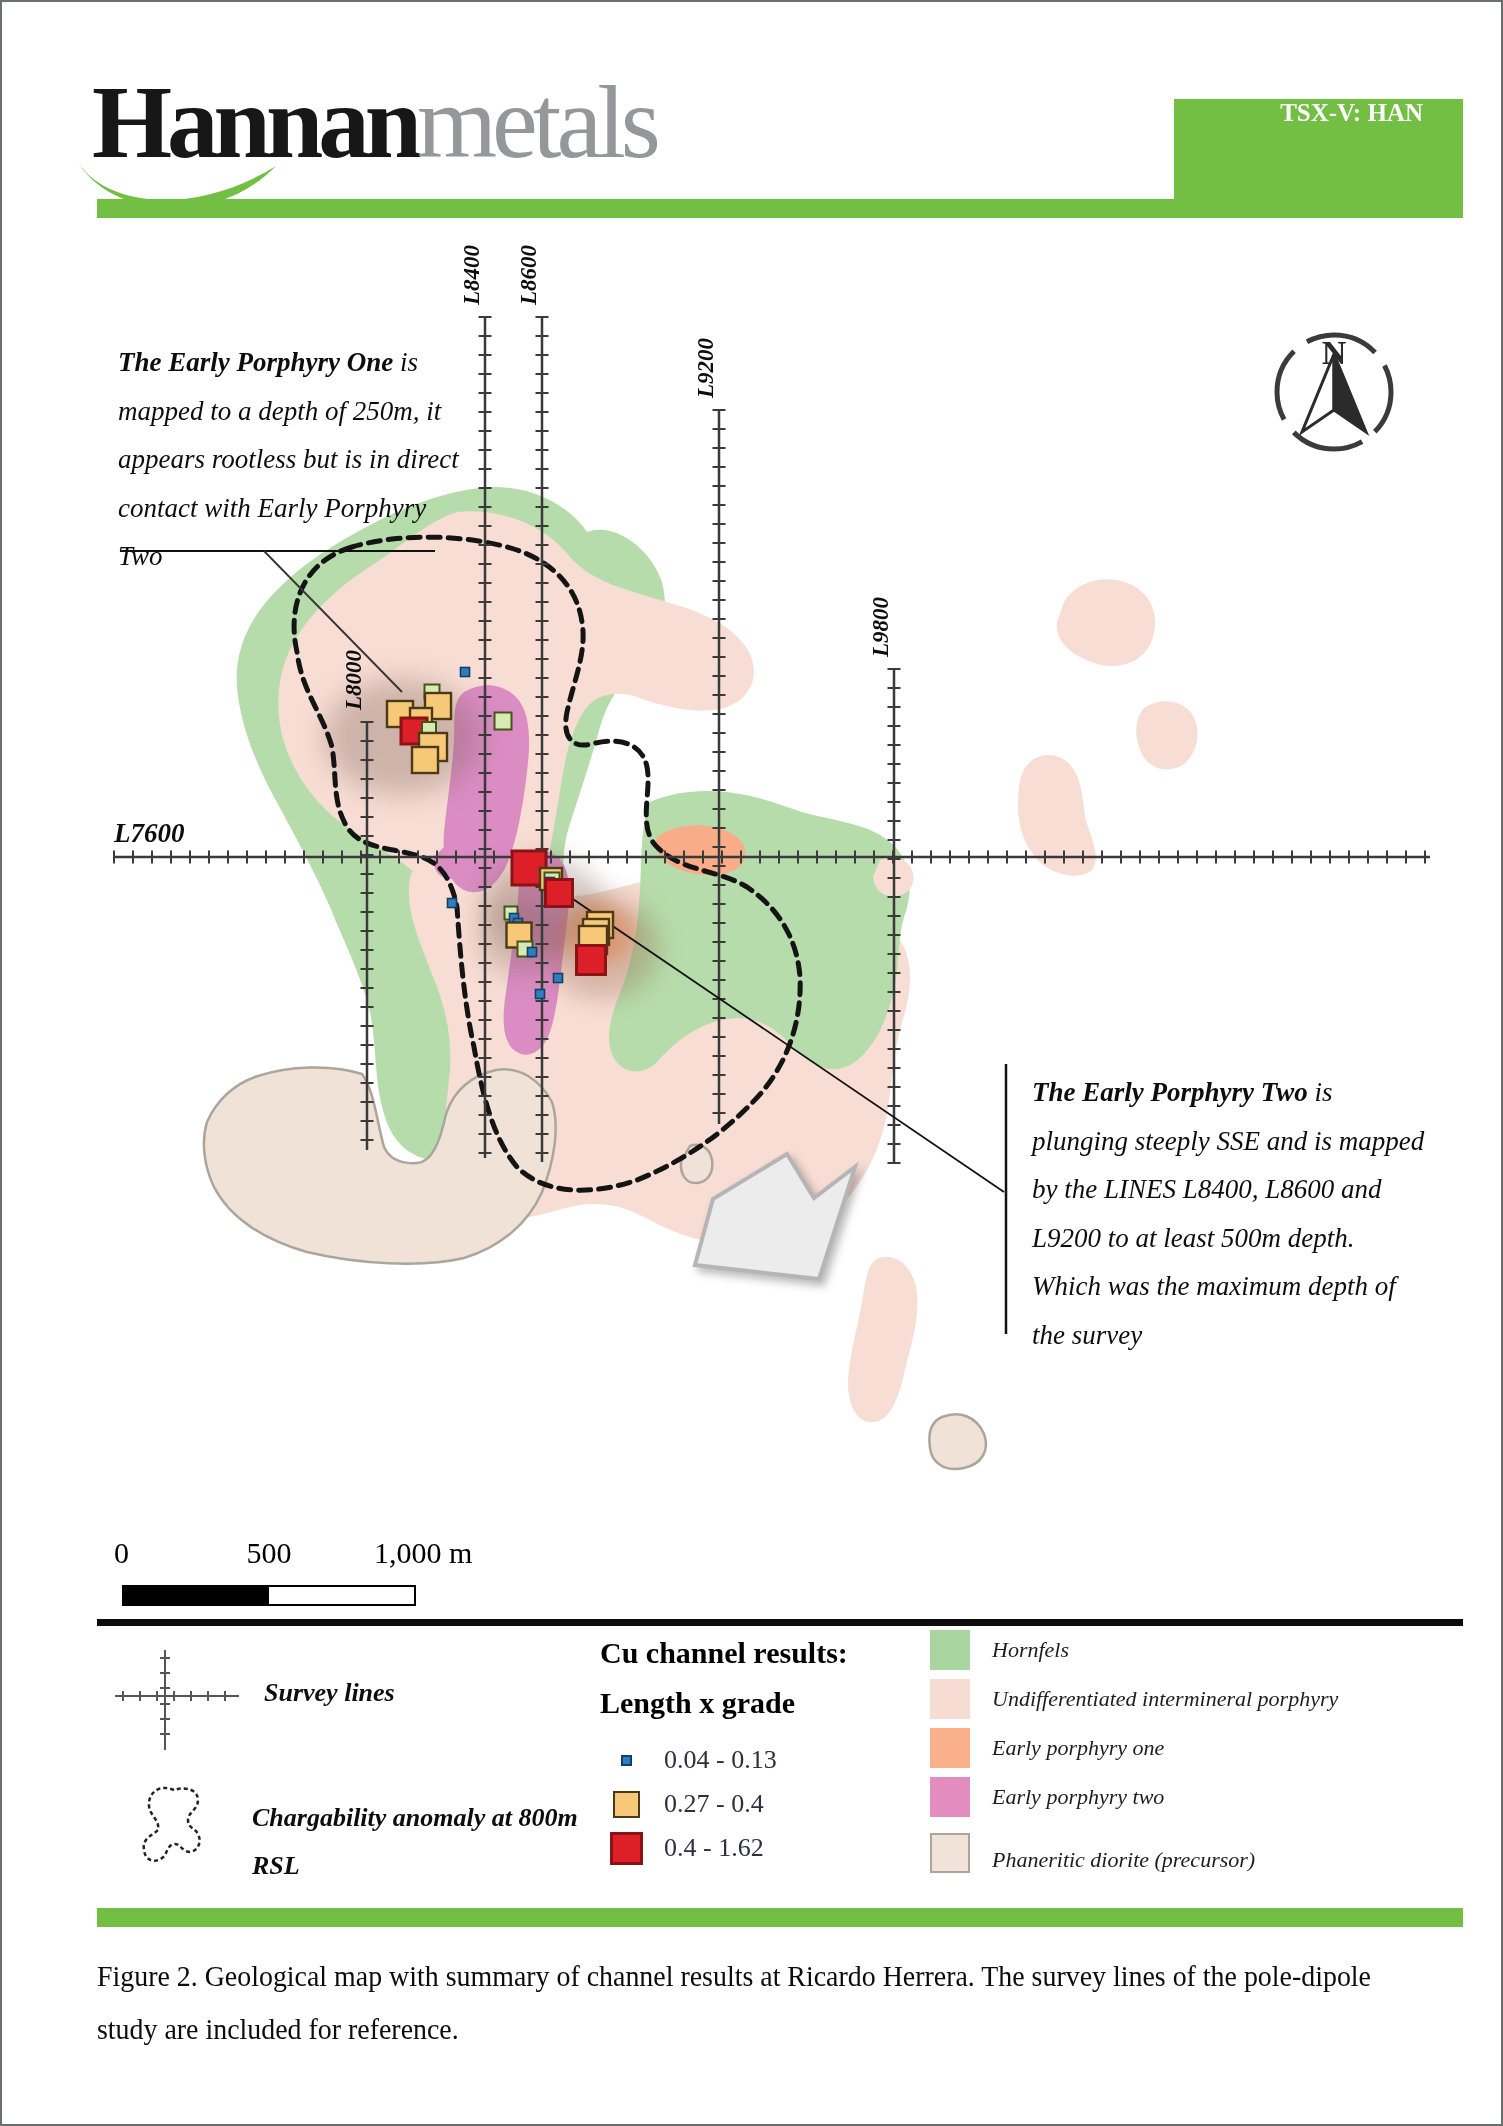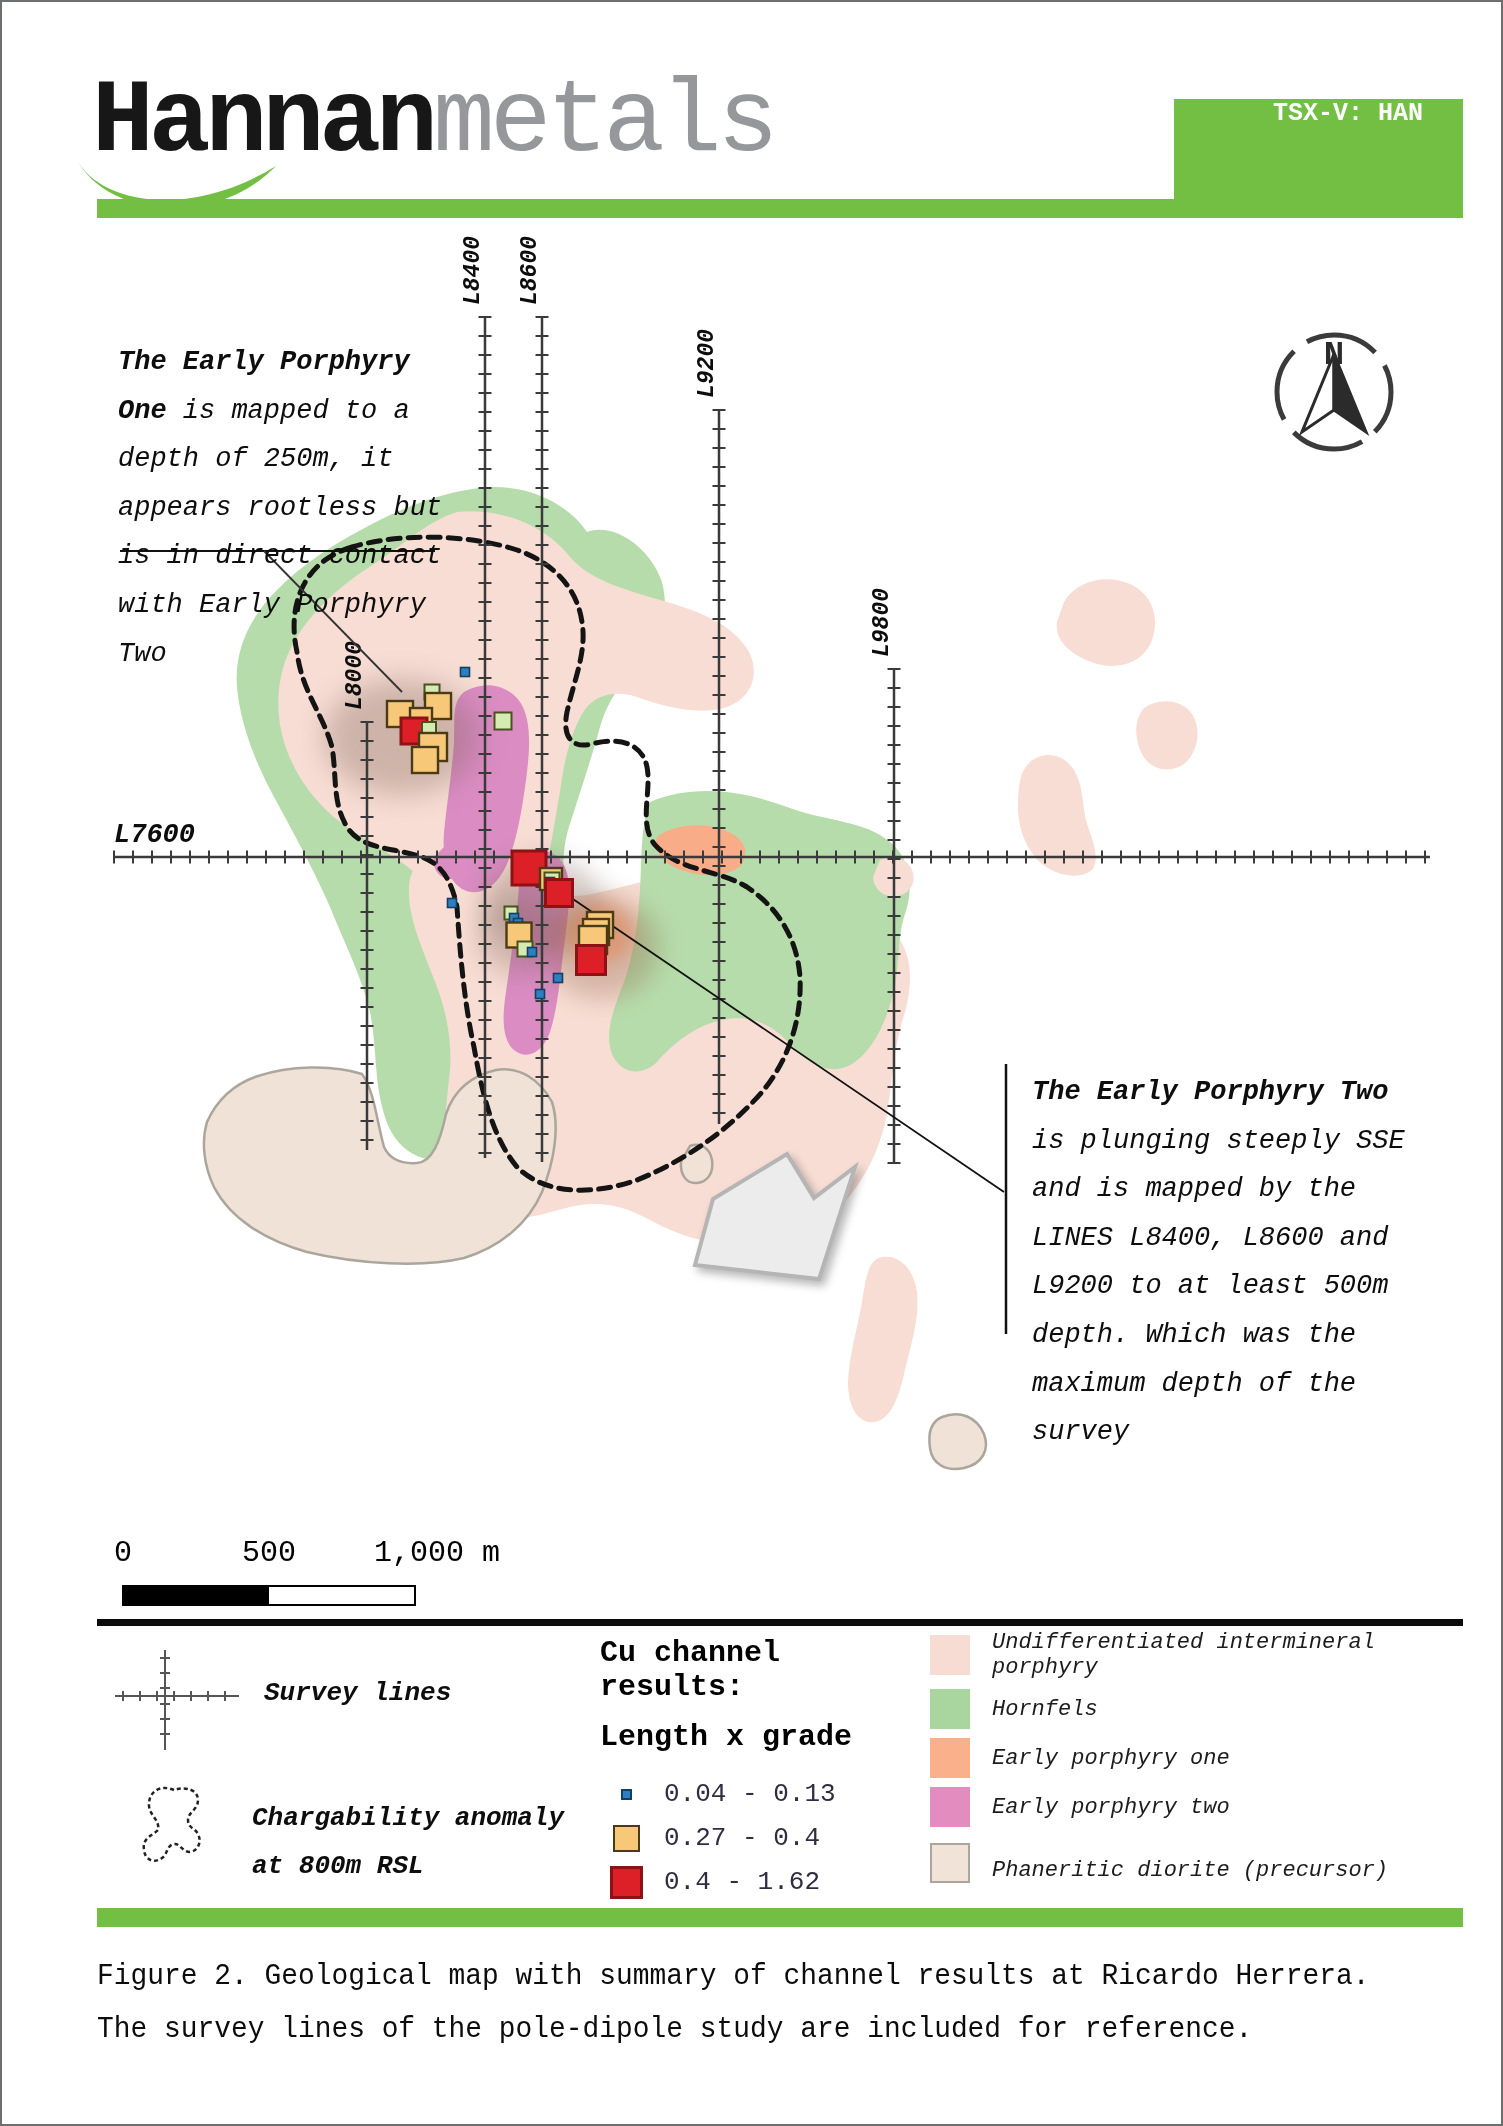--- a/index.html
+++ b/index.html
@@ -1,17 +1,17 @@
 <!DOCTYPE html>
 <html><head>
 <meta charset="utf-8">
 <style>
   html,body{margin:0;padding:0;background:#ffffff;}
   .page{position:relative;width:1503px;height:2126px;background:#fff;border:2px solid #6d6e71;
-        box-sizing:border-box;overflow:hidden;font-family:Liberation Mono, monospace;color:#111;}
+        box-sizing:border-box;overflow:hidden;font-family:Liberation Serif, serif;color:#111;}
   
   .logo-swoosh{position:absolute;left:62px;top:128px;z-index:1;}
   .logo{position:absolute;left:90px;top:64px;z-index:2;font-size:103px;font-weight:bold;
         letter-spacing:-5px;color:#171717;line-height:1.1;}
   .logo .metals{font-weight:400;color:#96979a;}
   .tsx-box{position:absolute;left:1172px;top:97px;width:289px;height:118px;display:flex;
            justify-content:flex-end;padding-right:40px;box-sizing:border-box;
            color:#fff;font-weight:bold;font-size:25px;z-index:2;}
   .header-bar{position:absolute;left:95px;top:197px;width:1366px;height:19px;z-index:1;}
   
@@ -534,26 +534,26 @@
             <span class="cu-swatch" style="width: 33px; height: 33px; background: rgb(221, 32, 39); border: 3px solid rgb(140, 18, 22);"></span>
           </span>
           <span class="cu-range">0.4 - 1.62</span>
         </div>
       </div>
   </div>
 
   <div class="geo-block">
     <div id="geo-rows">
         <div class="geo-row">
+          <span class="geo-swatch" style="background: rgb(169, 214, 158);"></span>
+          <span class="geo-label">Hornfels</span>
+        </div>
+        <div class="geo-row">
           <span class="geo-swatch" style="background: rgb(246, 220, 210);"></span>
           <span class="geo-label">Undifferentiated intermineral porphyry</span>
-        </div>
-        <div class="geo-row">
-          <span class="geo-swatch" style="background: rgb(169, 214, 158);"></span>
-          <span class="geo-label">Hornfels</span>
         </div>
         <div class="geo-row">
           <span class="geo-swatch" style="background: rgb(249, 176, 139);"></span>
           <span class="geo-label">Early porphyry one</span>
         </div>
         <div class="geo-row">
           <span class="geo-swatch" style="background: rgb(226, 140, 192);"></span>
           <span class="geo-label">Early porphyry two</span>
         </div>
         <div class="geo-row last">

